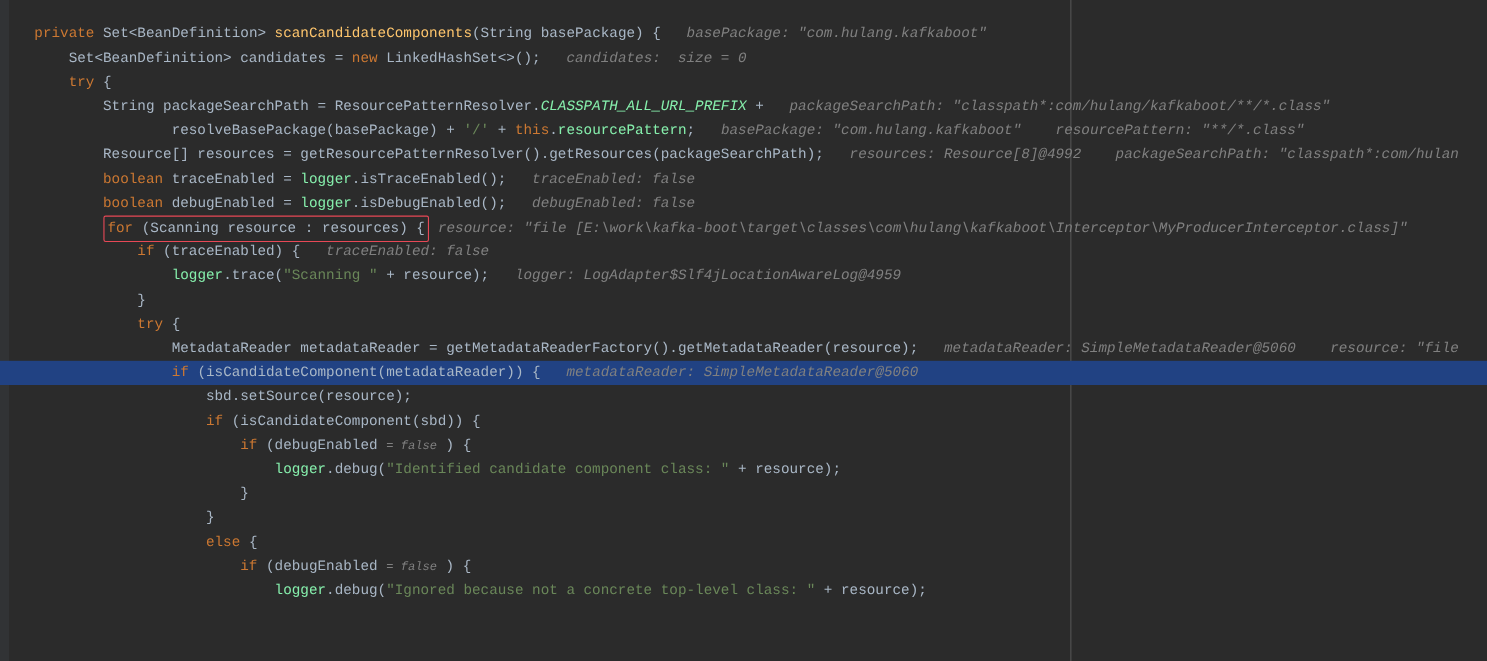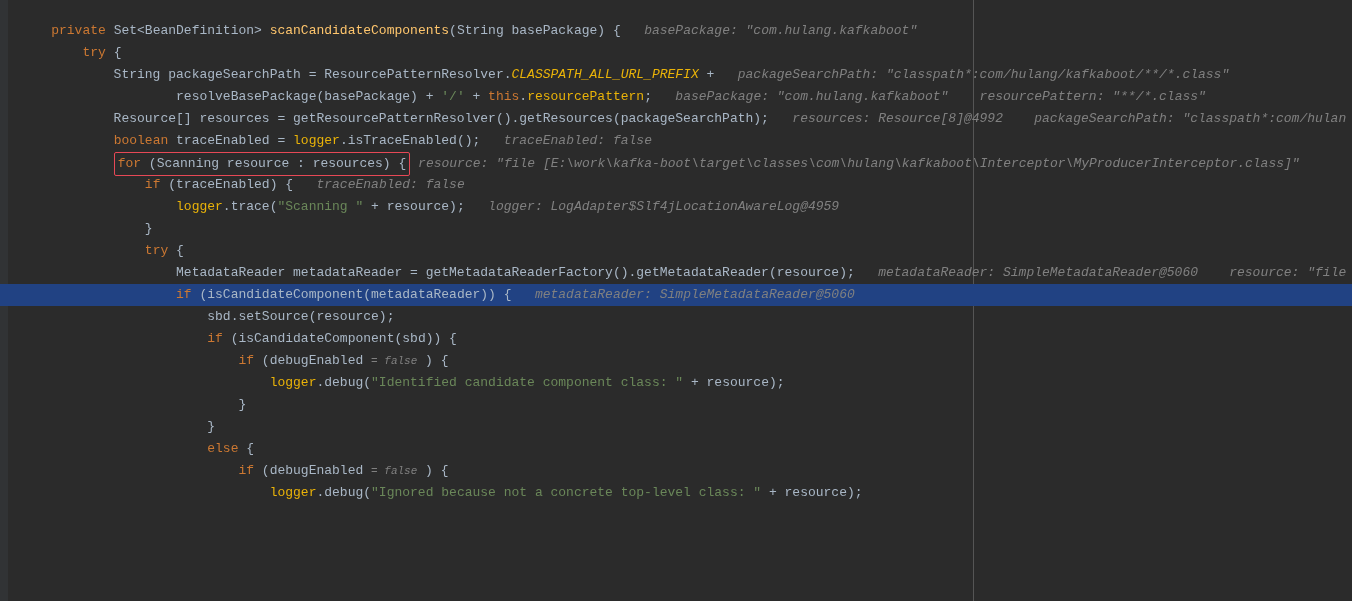--- a/index.html
+++ b/index.html
@@ -13,33 +13,32 @@
     white-space: nowrap;
     padding-top: 20px;
   }
   .gutter {
     position: fixed;
     left: 0; top: 0; bottom: 0;
     width: 8px;
     background: #313335;
   }
   .code-line {
-    padding-left: 20px;
     position: relative;
     height: 22px;
     white-space: pre;
   }
   .highlight-line {
     background: #214283;
   }
   .kw { color: #cc7832; }
   .mname { color: #ffc66d; }
   .str { color: #6a8759; }
   .cmt { color: #808080; font-style: italic; }
-  .fld { color: #eab308; }
+  .fld { color: #86efac; }
   .annot-box {
     border: 1.5px solid #e74856;
     border-radius: 2px;
     padding: 0 3px;
     display: inline-block;
   }
   .vertical-rule {
     position: fixed;
     top: 0; bottom: 0;
     width: 1px;
@@ -49,31 +48,33 @@
 </head>
 <body>
 
 <div class="gutter"></div>
 <div class="vertical-rule" style="left:973px"></div>
 
 <div class="code-area">
 
 <div class="code-line"><span>    </span><span class="kw">private</span><span> Set&lt;BeanDefinition&gt; </span><span class="mname">scanCandidateComponents</span><span>(String basePackage) {</span><span class="cmt">   basePackage: "com.hulang.kafkaboot"</span></div>
 
+<div class="code-line"><span>        Set&lt;BeanDefinition&gt; candidates = </span><span class="kw">new</span><span> LinkedHashSet&lt;&gt;();</span><span class="cmt">   candidates:  size = 0</span></div>
 
 <div class="code-line"><span>        </span><span class="kw">try</span><span> {</span></div>
 
 <div class="code-line"><span>            String packageSearchPath = ResourcePatternResolver.</span><span class="fld" style="font-style:italic">CLASSPATH_ALL_URL_PREFIX</span><span> +</span><span class="cmt">   packageSearchPath: "classpath*:com/hulang/kafkaboot/**/*.class"</span></div>
 
 <div class="code-line"><span>                    resolveBasePackage(basePackage) + </span><span class="str">'/'</span><span> + </span><span class="kw">this</span><span>.</span><span class="fld">resourcePattern</span><span>;</span><span class="cmt">   basePackage: "com.hulang.kafkaboot"    resourcePattern: "**/*.class"</span></div>
 
 <div class="code-line"><span>            Resource[] resources = getResourcePatternResolver().getResources(packageSearchPath);</span><span class="cmt">   resources: Resource[8]@4992    packageSearchPath: "classpath*:com/hulan</span></div>
 
 <div class="code-line"><span>            </span><span class="kw">boolean</span><span> traceEnabled = </span><span class="fld">logger</span><span>.isTraceEnabled();</span><span class="cmt">   traceEnabled: false</span></div>
 
+<div class="code-line"><span>            </span><span class="kw">boolean</span><span> debugEnabled = </span><span class="fld">logger</span><span>.isDebugEnabled();</span><span class="cmt">   debugEnabled: false</span></div>
 
 <div class="code-line"><span>            </span><span class="annot-box"><span class="kw">for</span><span> (Scanning resource : resources) {</span></span><span class="cmt"> resource: "file [E:\work\kafka-boot\target\classes\com\hulang\kafkaboot\Interceptor\MyProducerInterceptor.class]"   </span></div>
 
 <div class="code-line"><span>                </span><span class="kw">if</span><span> (traceEnabled) {</span><span class="cmt">   traceEnabled: false</span></div>
 
 <div class="code-line"><span>                    </span><span class="fld">logger</span><span>.trace(</span><span class="str">"Scanning "</span><span> + resource);</span><span class="cmt">   logger: LogAdapter$Slf4jLocationAwareLog@4959</span></div>
 
 <div class="code-line"><span>                }</span></div>
 
 <div class="code-line"><span>                </span><span class="kw">try</span><span> {</span></div>

